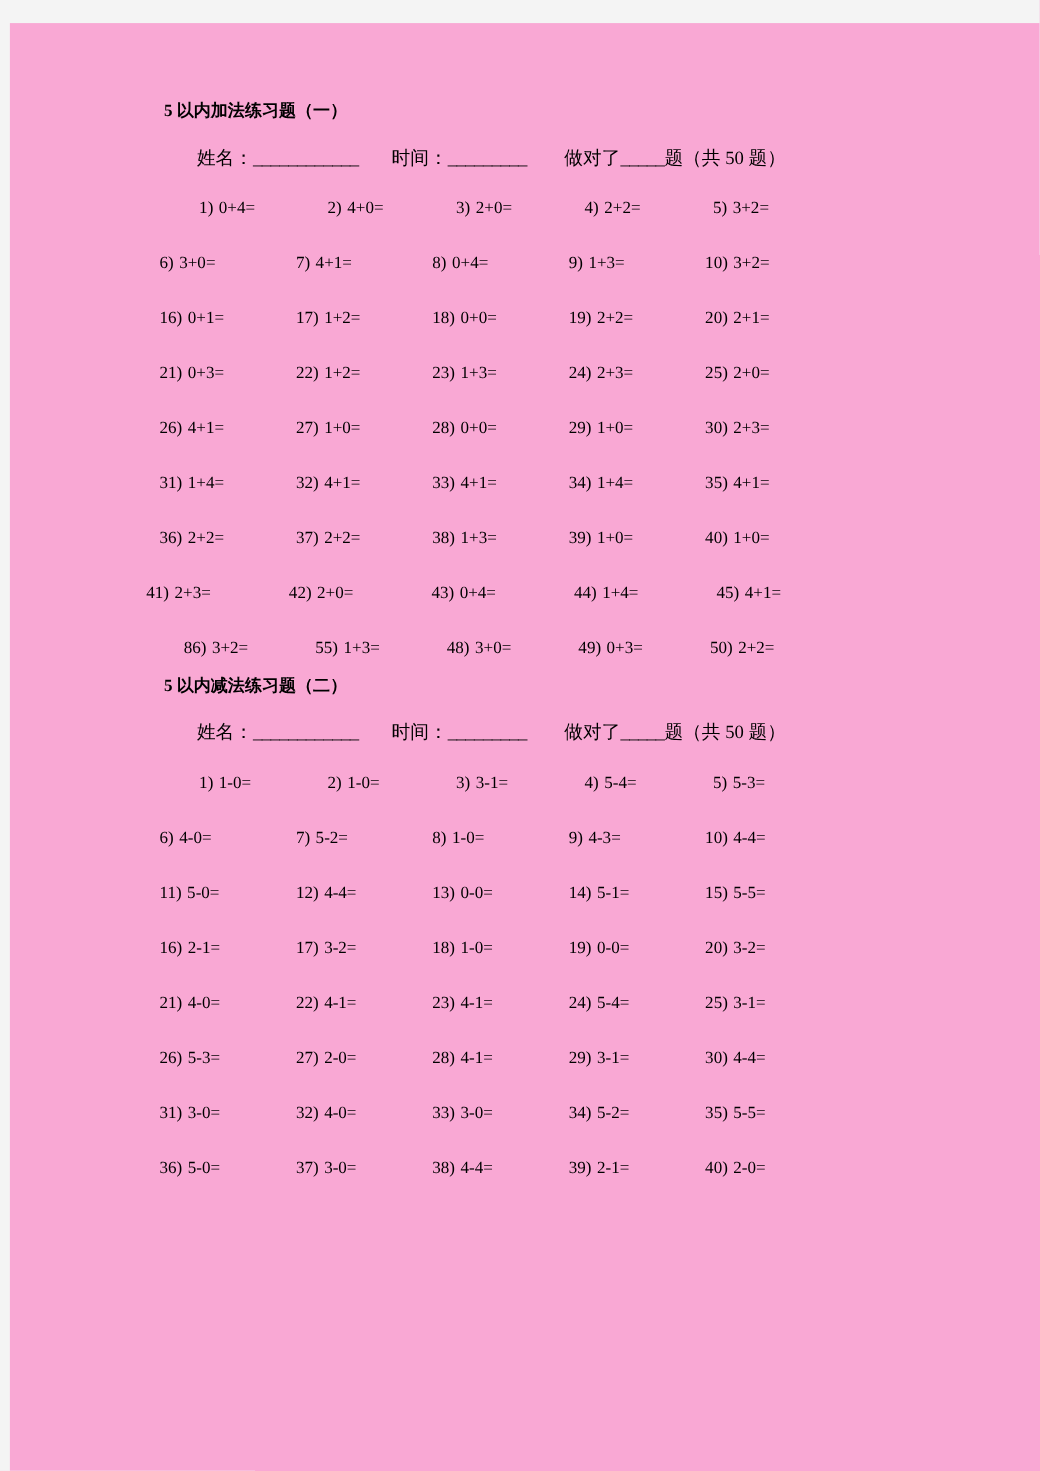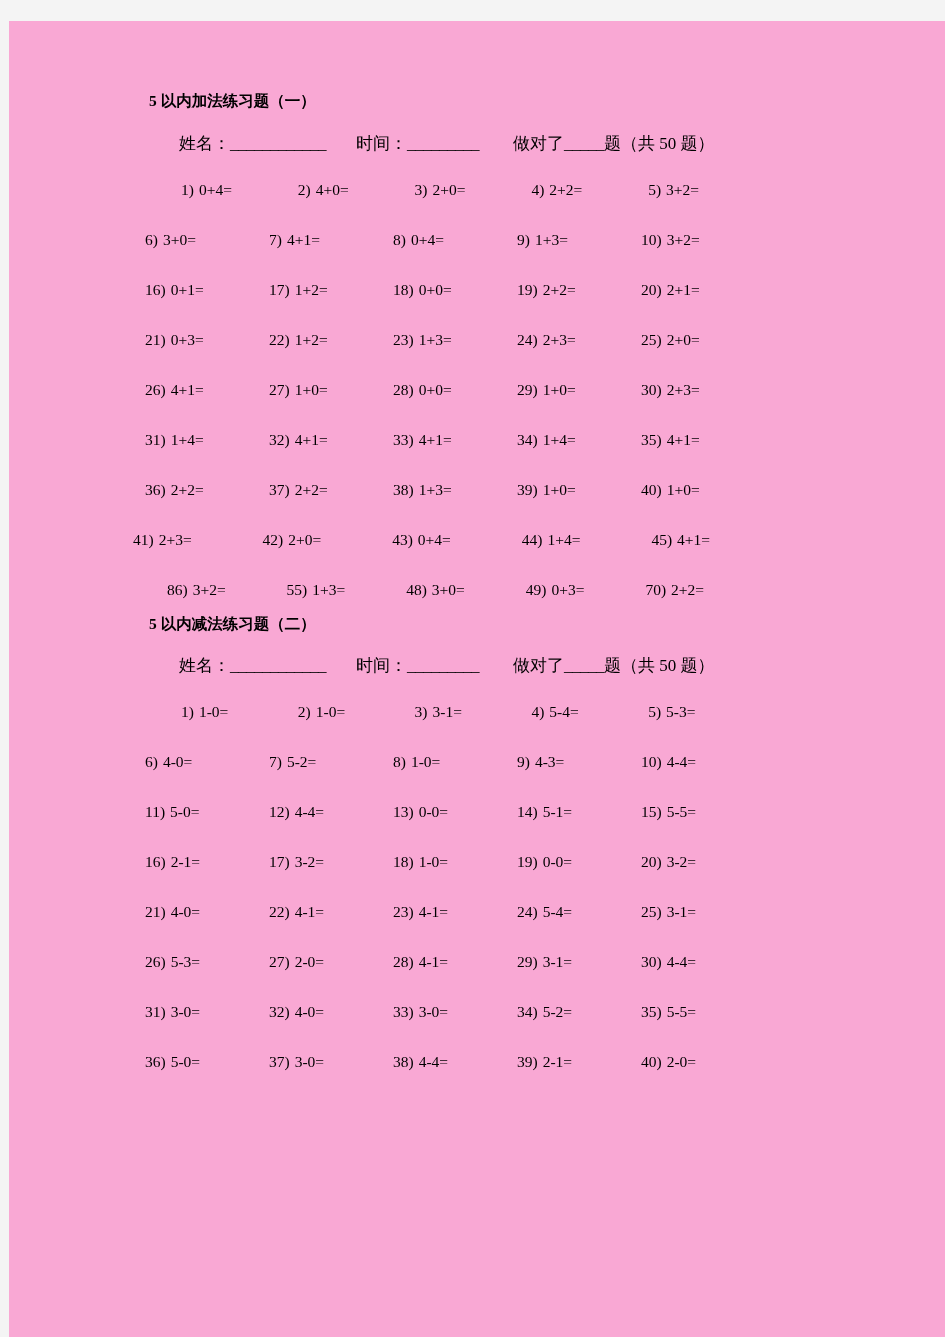--- a/index.html
+++ b/index.html
@@ -141,21 +141,21 @@
             <div class="cell"><span class="num">42)</span><span>2+0=</span></div>
             <div class="cell"><span class="num">43)</span><span>0+4=</span></div>
             <div class="cell"><span class="num">44)</span><span>1+4=</span></div>
             <div class="cell"><span class="num">45)</span><span>4+1=</span></div>
           </div>
           <div class="prow indent">
             <div class="cell"><span class="num">86)</span><span>3+2=</span></div>
             <div class="cell"><span class="num">55)</span><span>1+3=</span></div>
             <div class="cell"><span class="num">48)</span><span>3+0=</span></div>
             <div class="cell"><span class="num">49)</span><span>0+3=</span></div>
-            <div class="cell"><span class="num">70)</span><span>2+2=</span></div>
+            <div class="cell"><span class="num">50)</span><span>2+2=</span></div>
           </div>
         </div>
     </section>
 
     <section class="worksheet">
       <h1 class="ws-title">5 以内减法练习题（二）</h1>
       <div class="ws-meta">
         <span class="seg">姓名：</span><span class="rule">____________</span><span class="gap-a"></span><span class="seg">时间：</span><span class="rule">_________</span><span class="gap-b"></span><span class="seg">做对了</span><span class="rule">_____</span><span class="seg">题（共 50 题）</span>
       </div>
       <div class="rows">

